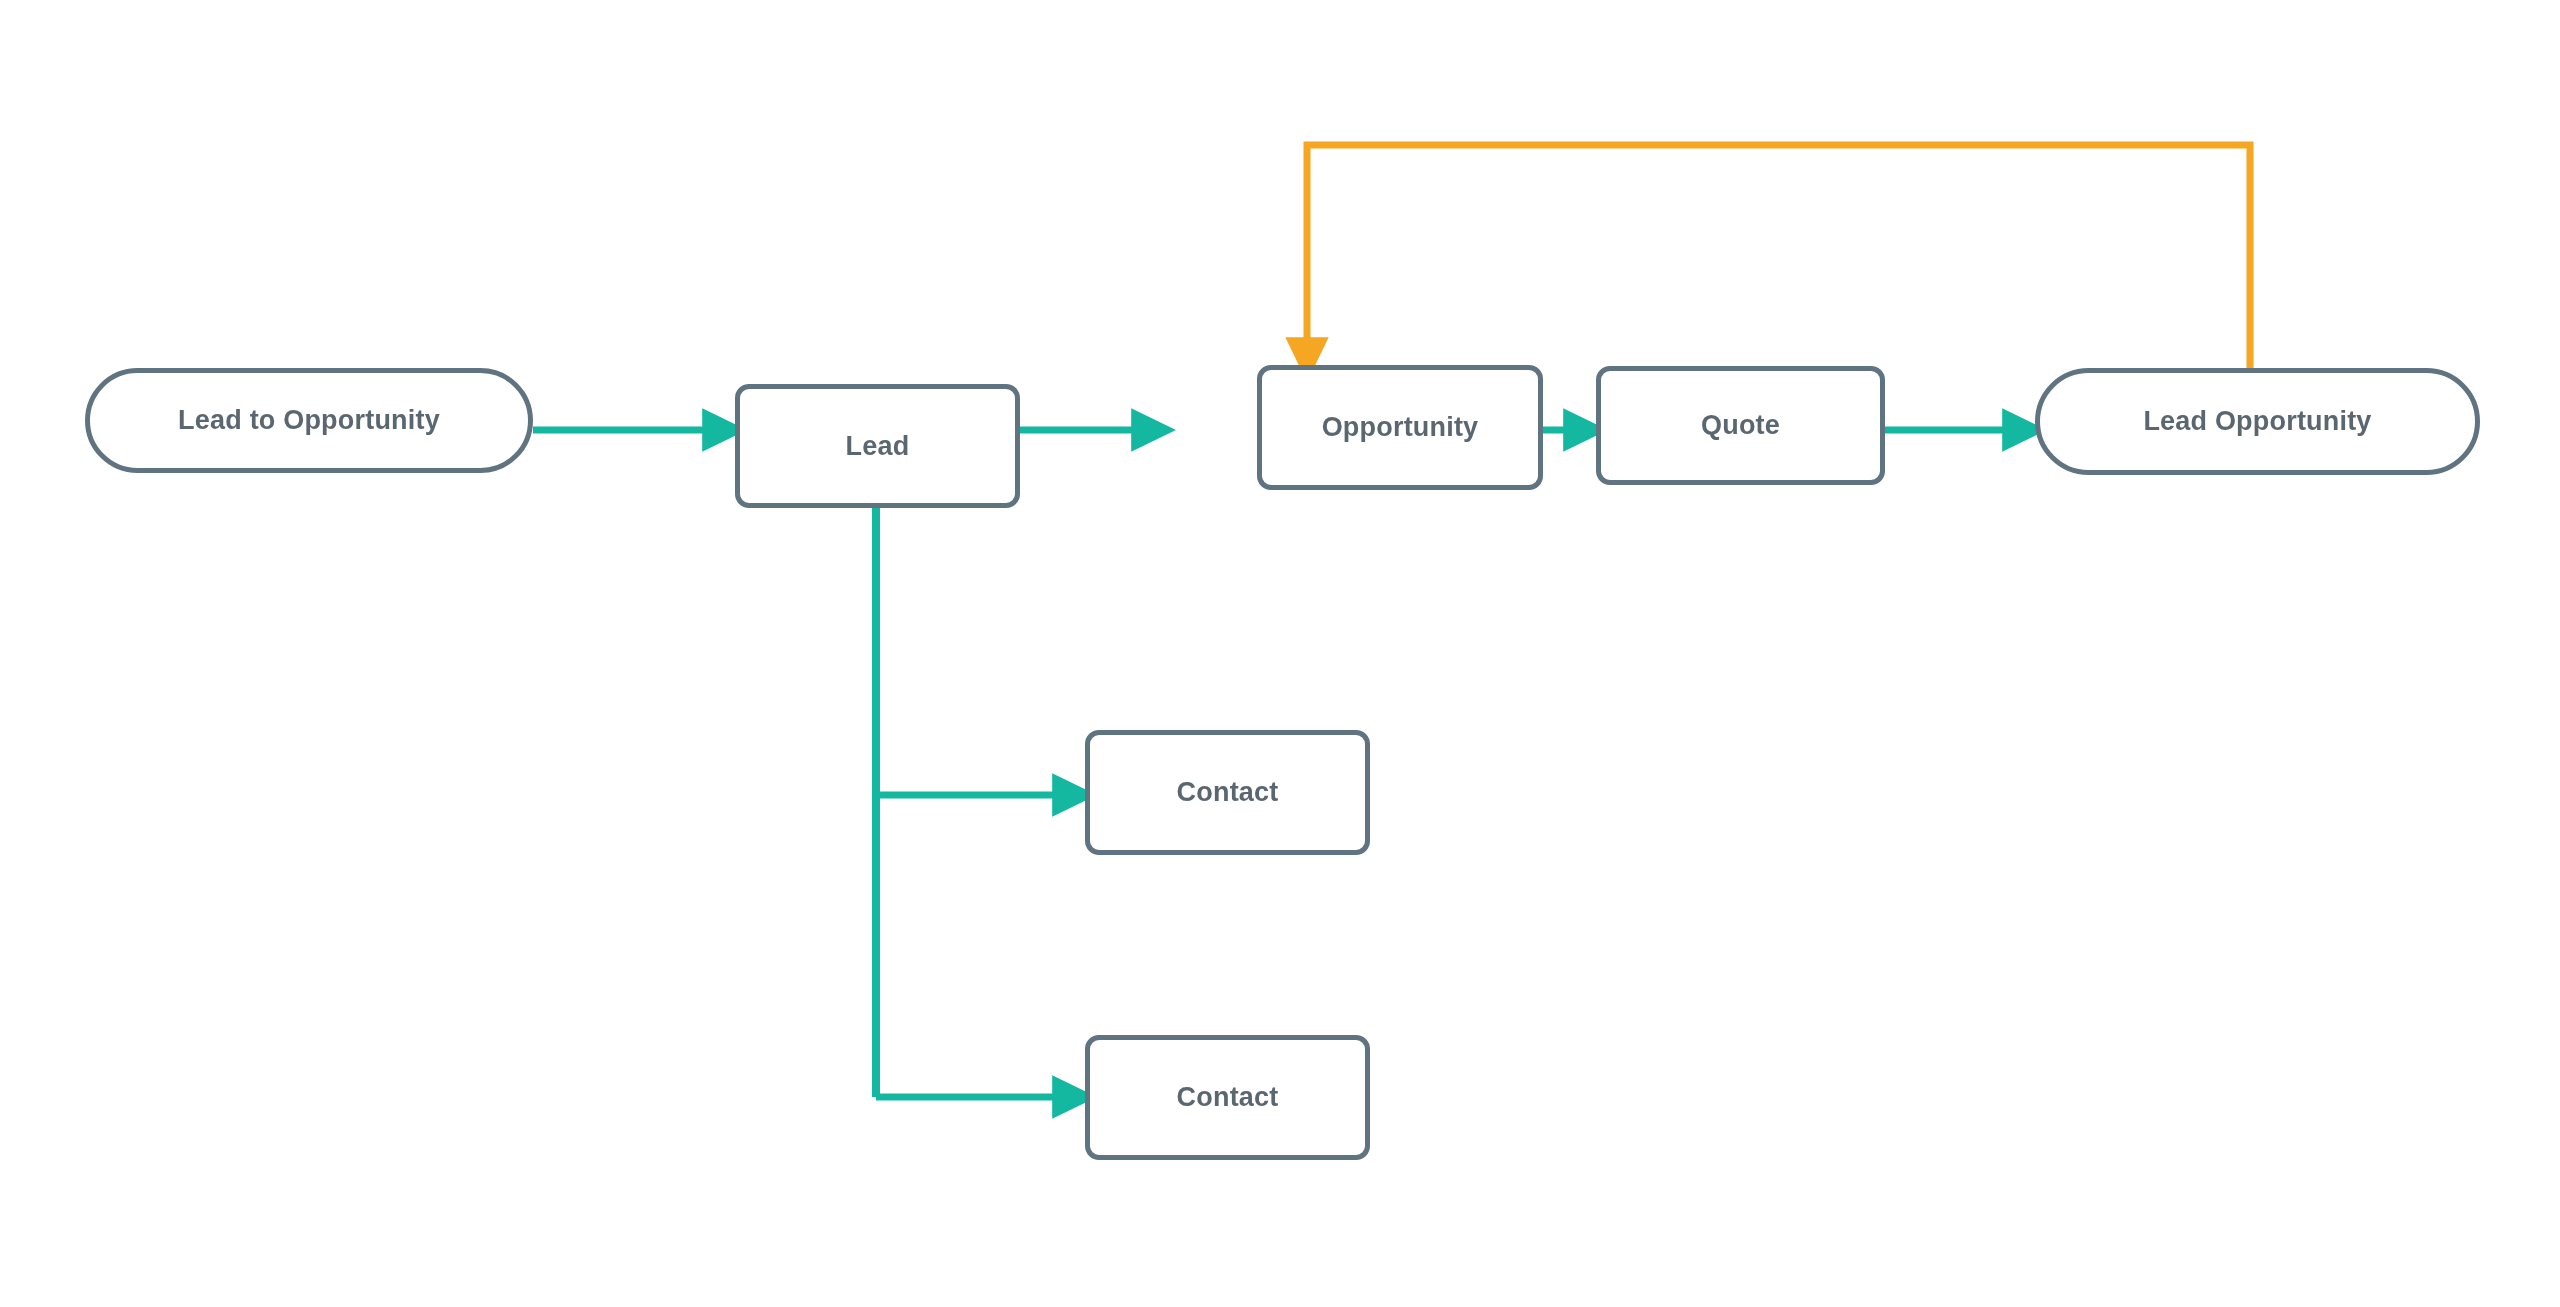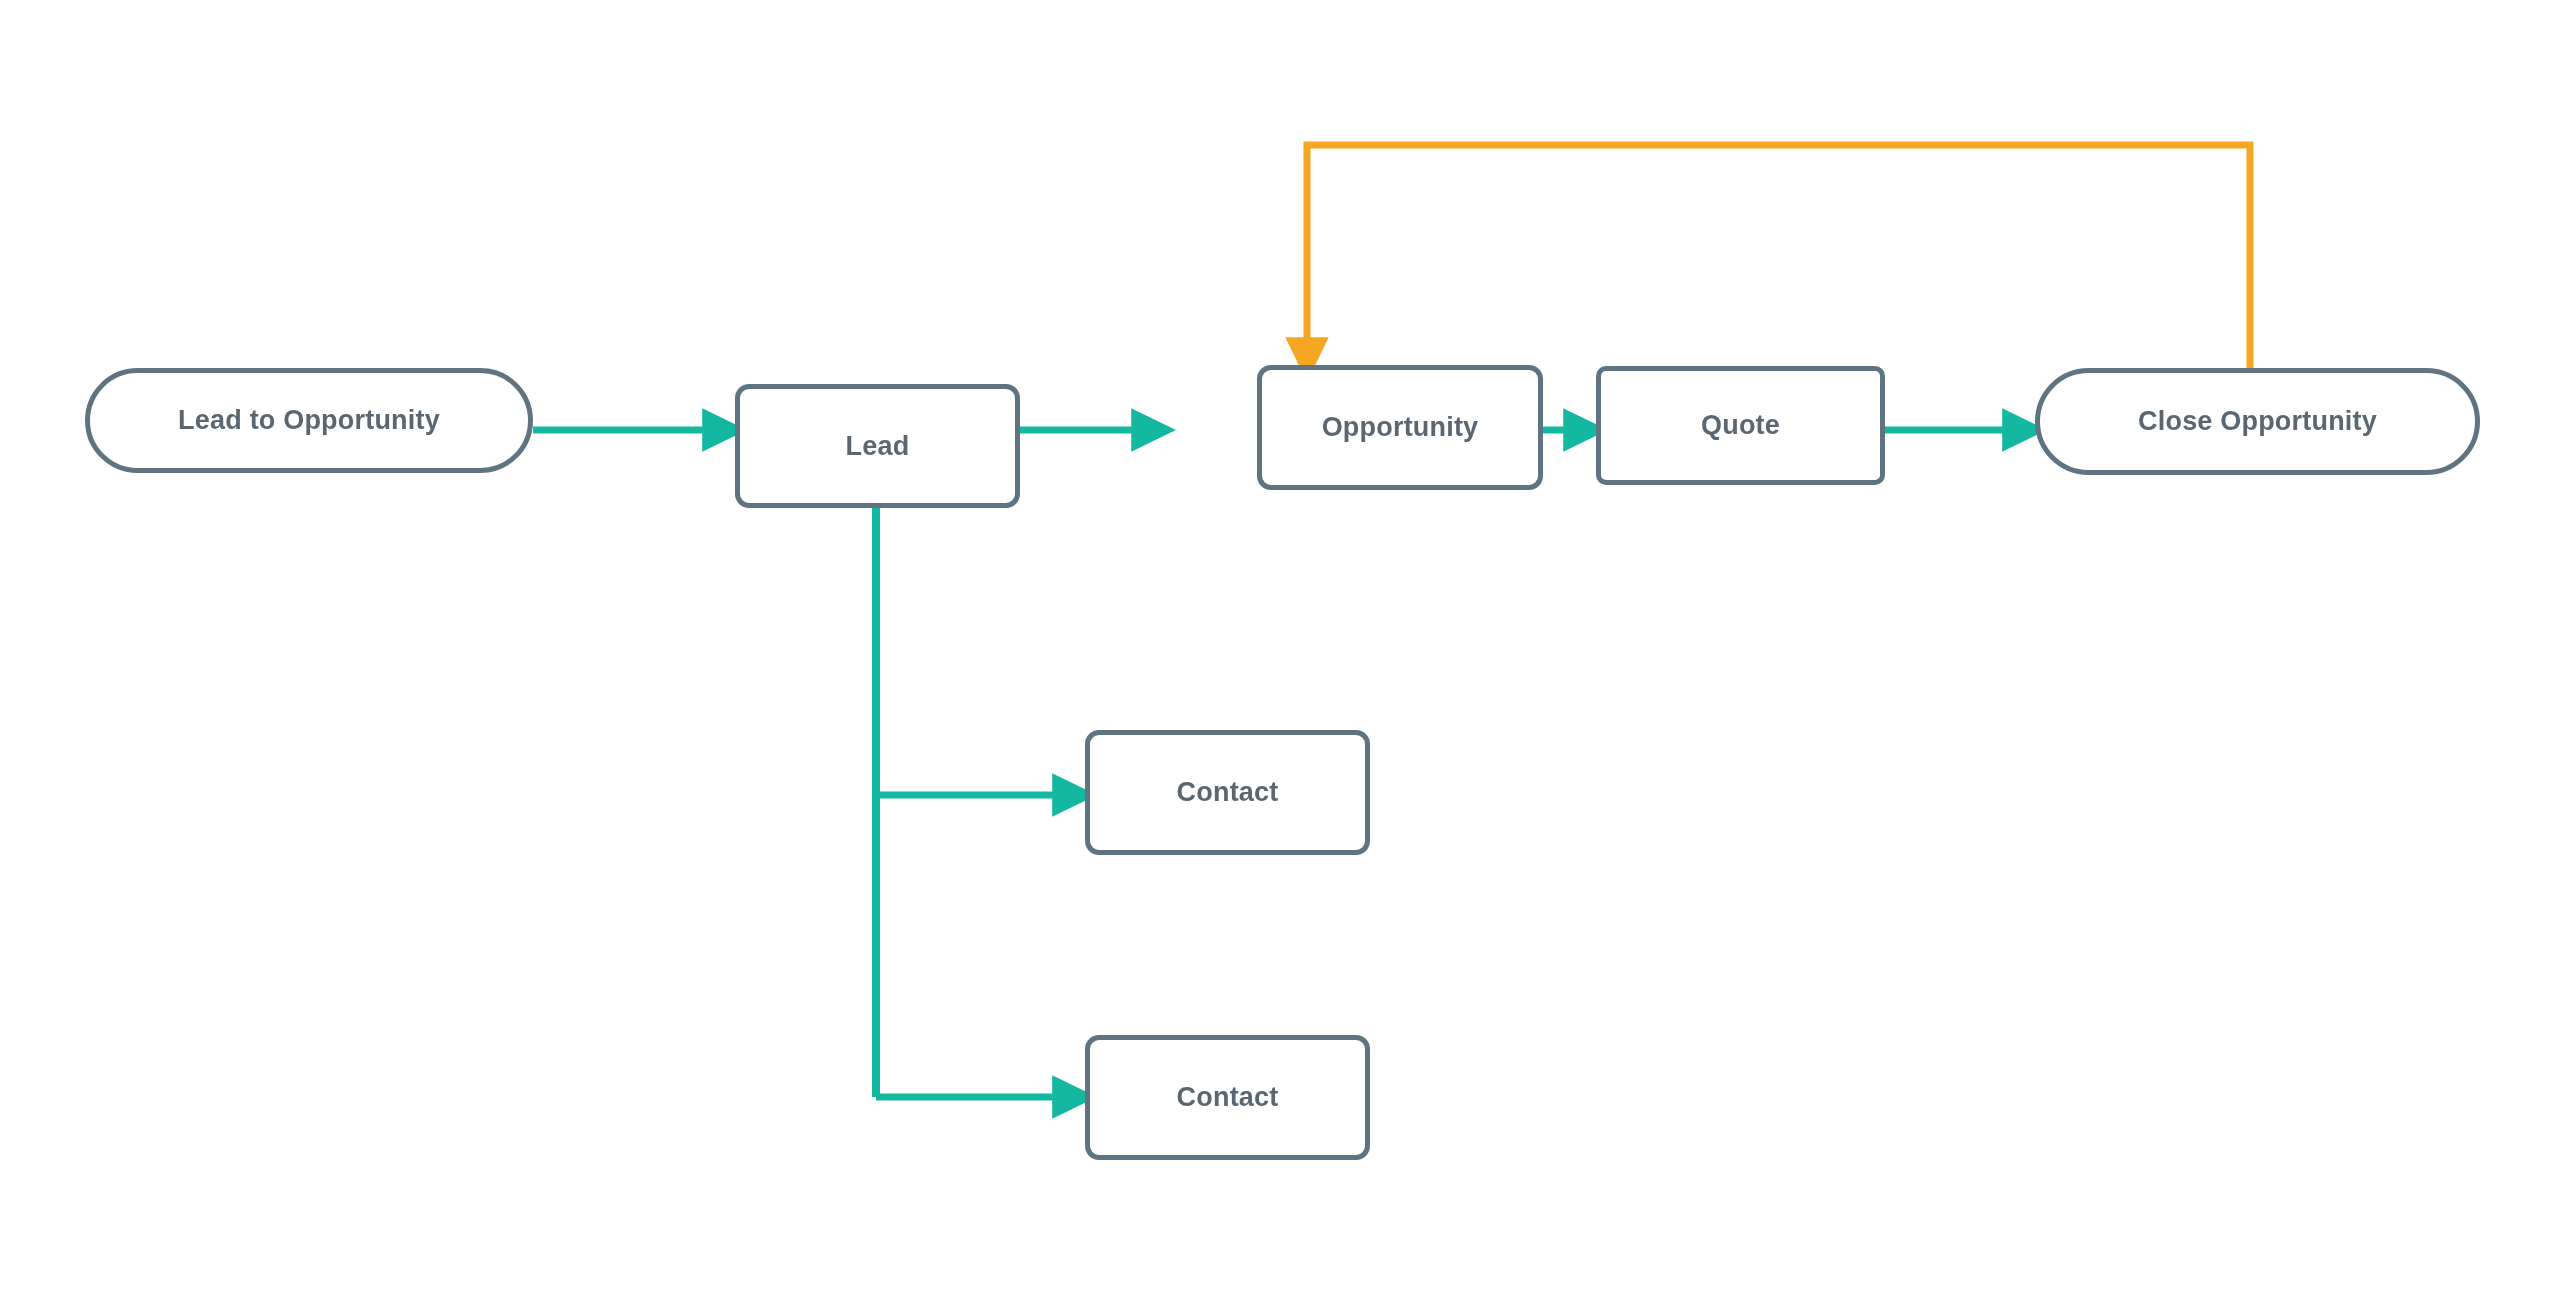--- a/index.html
+++ b/index.html
@@ -91,26 +91,26 @@
   </div>
 
   <div class="node node-rect" style="left:735px; top:384px; width:285px; height:124px;">
     <span class="node-label">Lead</span>
   </div>
 
   <div class="node node-rect" style="left:1229px; top:365px; width:286px; height:125px;margin-left:28px;">
     <span class="node-label">Opportunity</span>
   </div>
 
-  <div class="node node-rect" style="left:1596px; top:366px; width:289px; height:119px;border-radius:10px;">
+  <div class="node node-rect" style="left:1596px; top:366px; width:289px; height:119px;">
     <span class="node-label">Quote</span>
   </div>
 
   <div class="node node-stadium" style="left:2035px; top:368px; width:445px; height:107px;">
-    <span class="node-label">Close Opportunity</span>
+    <span class="node-label">Lead Opportunity</span>
   </div>
 
   <div class="node node-rect" style="left:1085px; top:730px; width:285px; height:125px;">
     <span class="node-label">Contact</span>
   </div>
 
   <div class="node node-rect" style="left:1085px; top:1035px; width:285px; height:125px;">
     <span class="node-label">Contact</span>
   </div>
 

